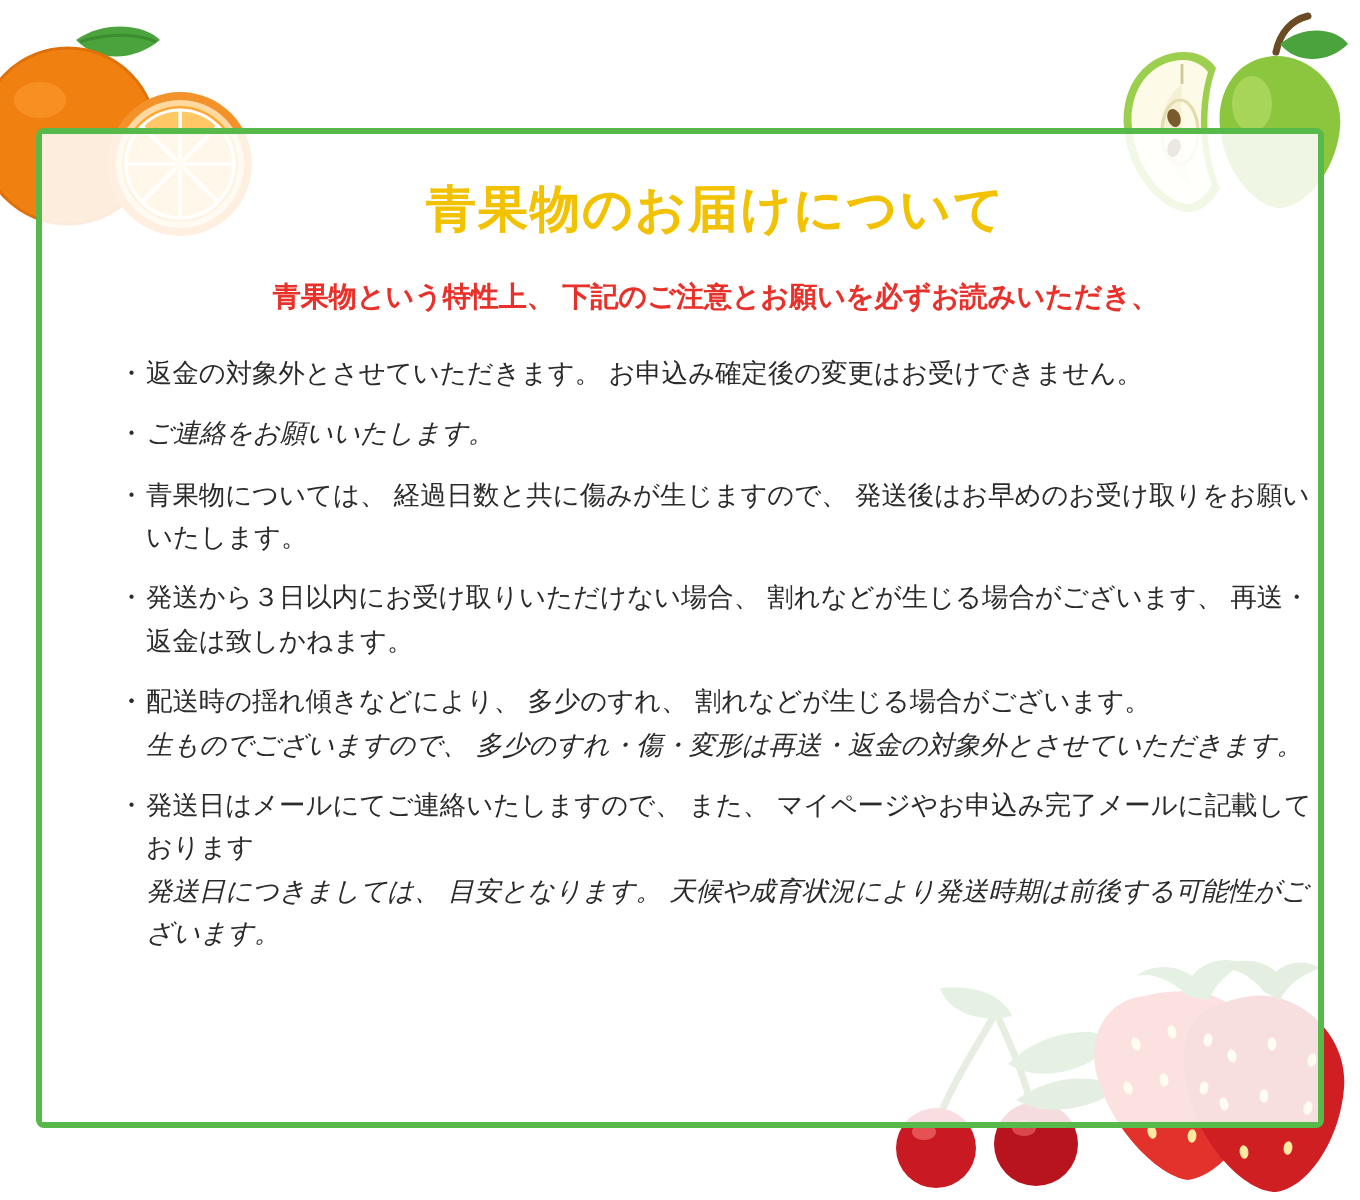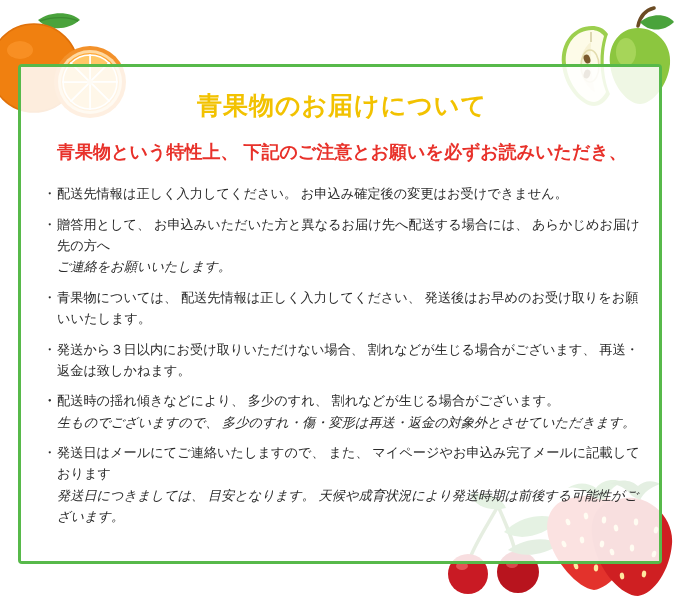--- a/index.html
+++ b/index.html
@@ -57,21 +57,21 @@
     position: absolute;
     left: 0;
     top: 0;
     right: 0;
     bottom: 0;
     background: rgba(255,255,255,0.86);
   }
 
   .content {
     position: absolute;
-    left: 20px;
+    left: 36px;
     top: 70px;
     width: 644px;
     height: 492px;
     box-sizing: border-box;
     padding: 16px 22px 10px 22px;
   }
 
   .title {
     text-align: center;
     color: #f2c200;
@@ -83,21 +83,21 @@
     text-shadow:
        1.6px 0 0 #ffffff, -1.6px 0 0 #ffffff,
        0 1.6px 0 #ffffff, 0 -1.6px 0 #ffffff,
        1.2px 1.2px 0 #ffffff, -1.2px 1.2px 0 #ffffff,
        1.2px -1.2px 0 #ffffff, -1.2px -1.2px 0 #ffffff;
   }
 
   .lead {
     text-align: center;
     color: #e8312a;
-    font-size: 18px;
+    font-size: 14px;
     font-weight: bold;
     line-height: 1.85;
     margin: 0 0 14px 0;
   }
   .lead div { white-space: nowrap; }
 
   .bullets {
     margin: 0;
     padding: 0;
     list-style: none;
@@ -224,30 +224,29 @@
 
     <div class="title">青果物のお届けについて</div>
 
     <div class="lead">
       <div>青果物という特性上、 下記のご注意とお願いを必ずお読みいただき、</div>
     </div>
 
     <ul class="bullets">
       <li>
         <span class="dot">・</span>
-        <span class="line">配送先情報は正しく入力してください。 お申込み確定後の変更はお受けできません。</span>
-      </li>
-      <li>
-        <span class="dot">・</span>
-        <span class="line">贈答用として、 お申込みいただいた方と異なるお届け先へ配送する場合には、 あらかじめお届け先の方へ</span>
+        <span class="line">返金の対象外とさせていただきます。 お申込み確定後の変更はお受けできません。</span>
+      </li>
+      <li>
+        <span class="dot">・</span>
         <span class="line indent">ご連絡をお願いいたします。</span>
       </li>
       <li>
         <span class="dot">・</span>
-        <span class="line">青果物については、 配送先情報は正しく入力してください、 発送後はお早めのお受け取りをお願いいたします。</span>
+        <span class="line">青果物については、 経過日数と共に傷みが生じますので、 発送後はお早めのお受け取りをお願いいたします。</span>
       </li>
       <li>
         <span class="dot">・</span>
         <span class="line">発送から３日以内にお受け取りいただけない場合、 割れなどが生じる場合がございます、 再送・返金は致しかねます。</span>
       </li>
       <li>
         <span class="dot">・</span>
       </li>
       <li>
         <span class="dot">・</span>

